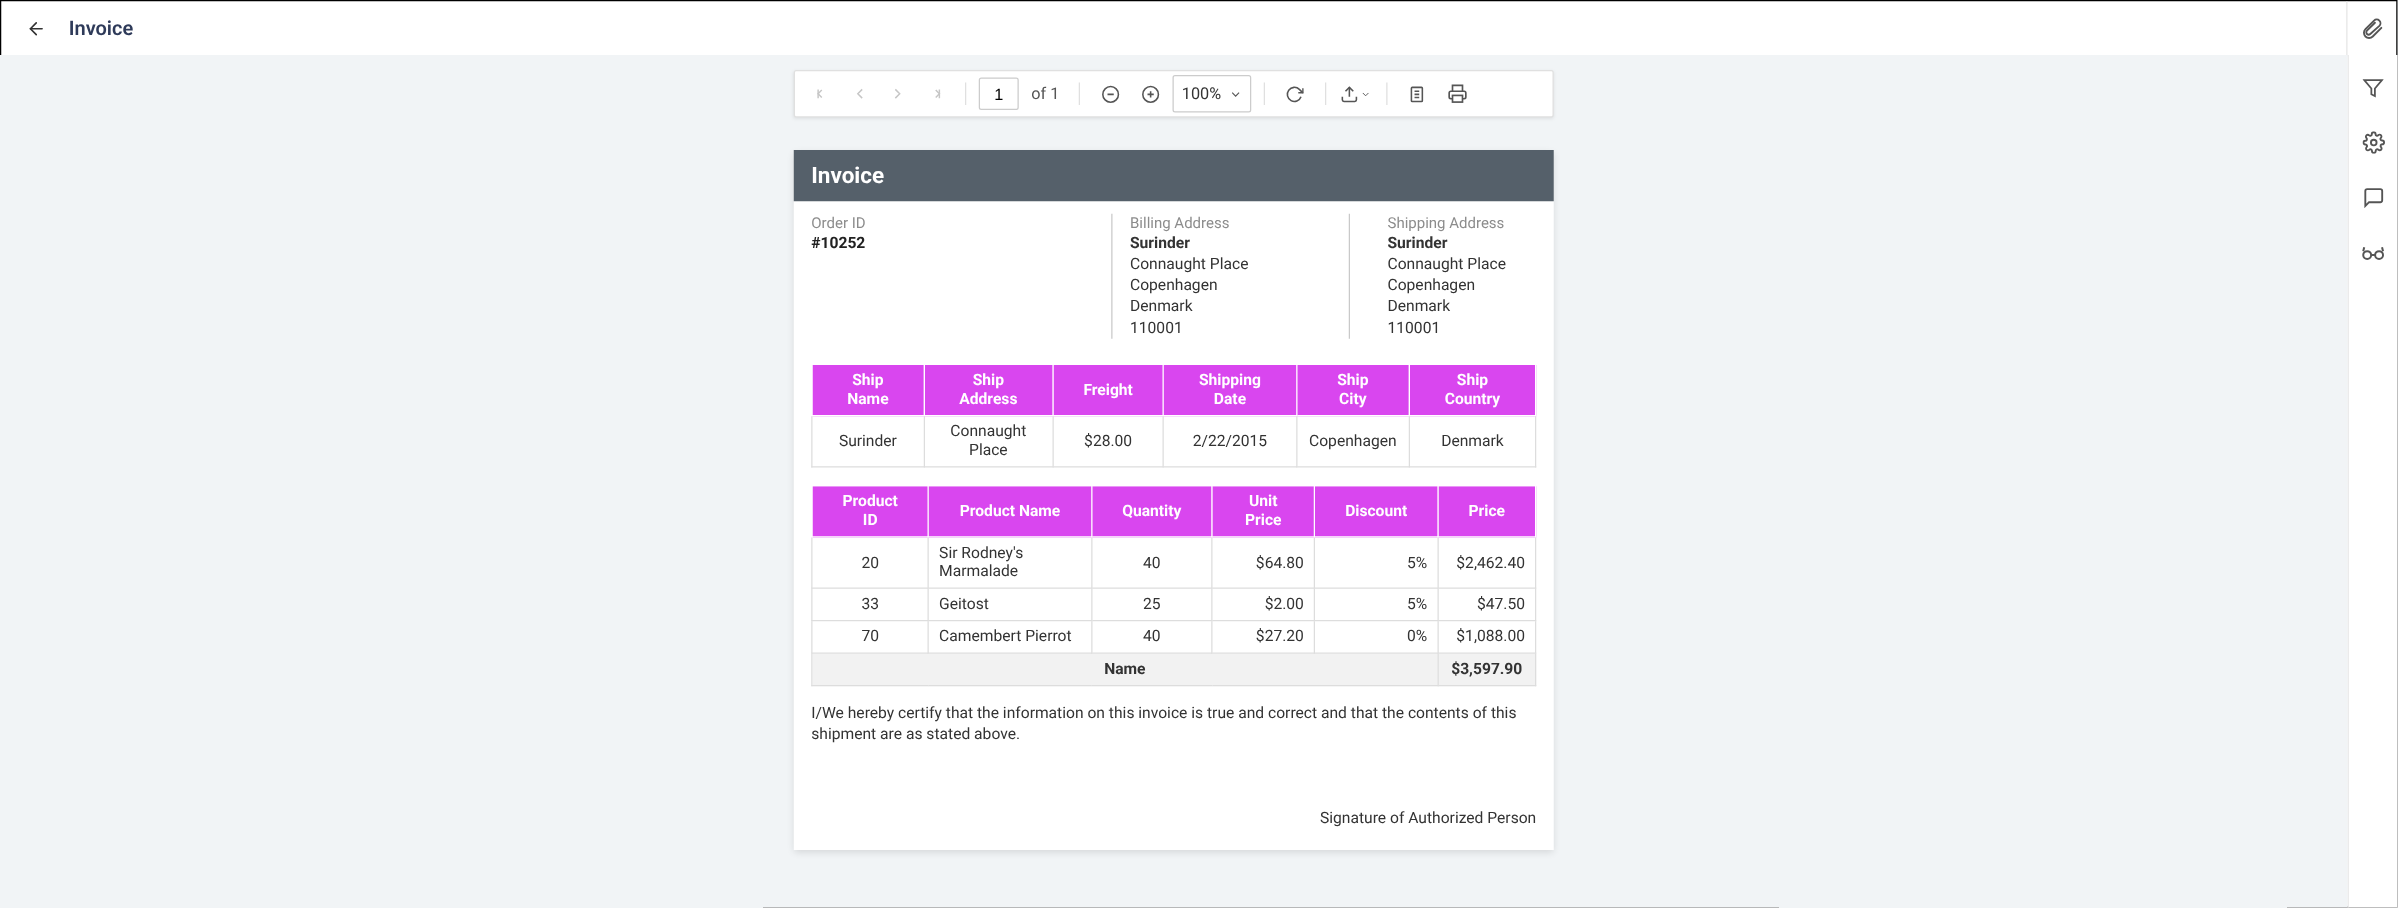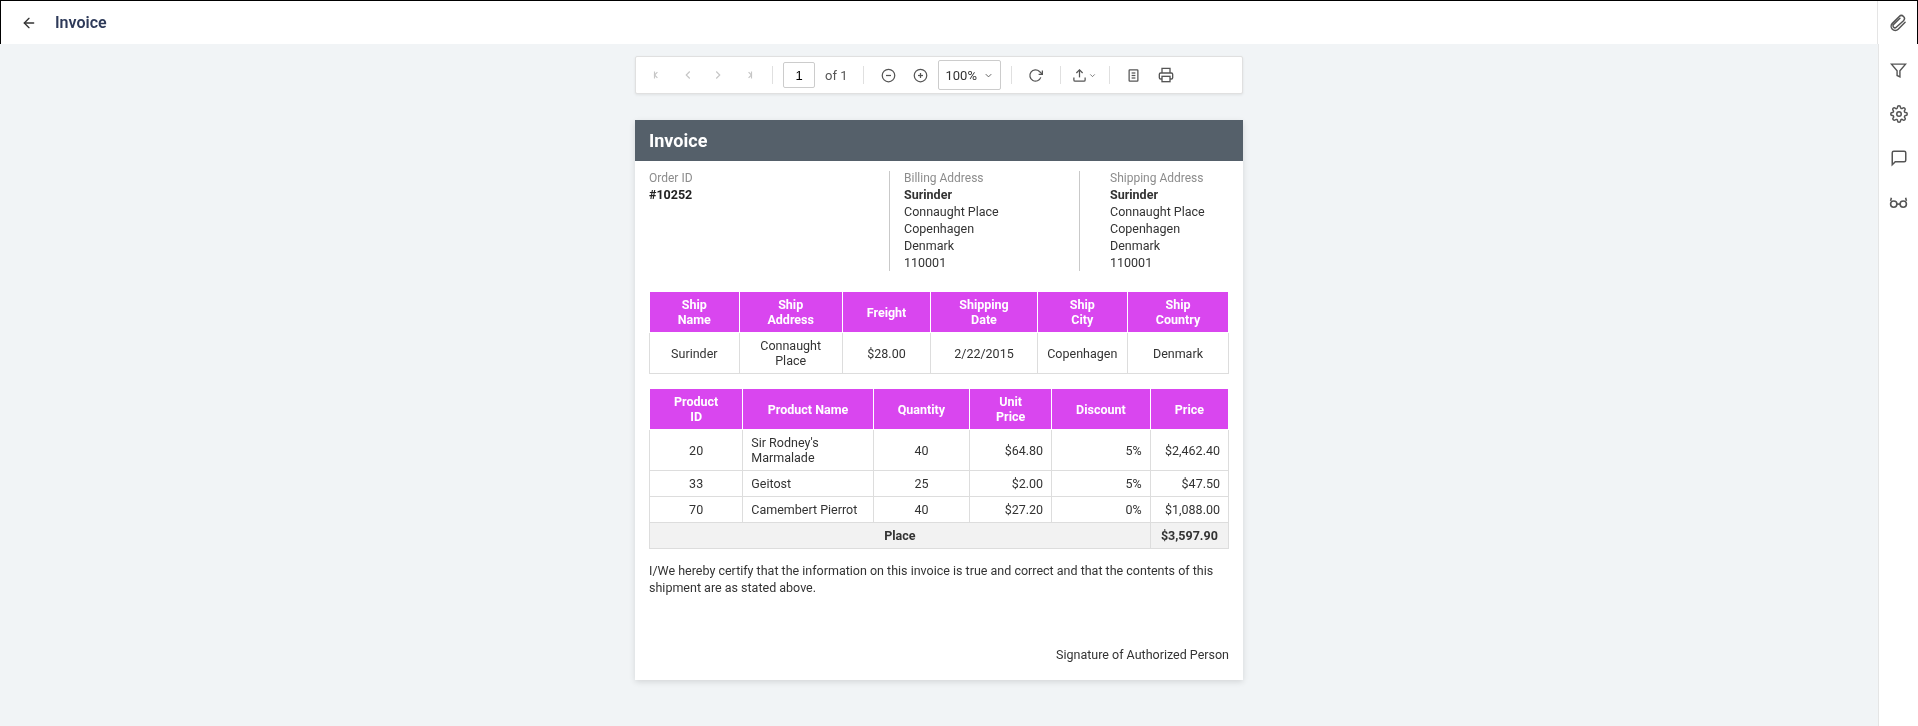--- a/index.html
+++ b/index.html
@@ -416,21 +416,21 @@
             <td>70</td>
             <td class="left">Camembert Pierrot</td>
             <td>40</td>
             <td class="right">$27.20</td>
             <td class="right">0%</td>
             <td class="right">$1,088.00</td>
           </tr>
         </tbody>
       <tfoot>
         <tr class="total-row">
-          <td colspan="5">Place</td>
+          <td colspan="5">Name</td>
           <td>$3,597.90</td>
         </tr>
       </tfoot>
     </table>
 
     <div class="cert">I/We hereby certify that the information on this invoice is true and correct and that the contents of this shipment are as stated above.</div>
     <div class="sig">Signature of Authorized Person</div>
   </div>
 
 </div>

